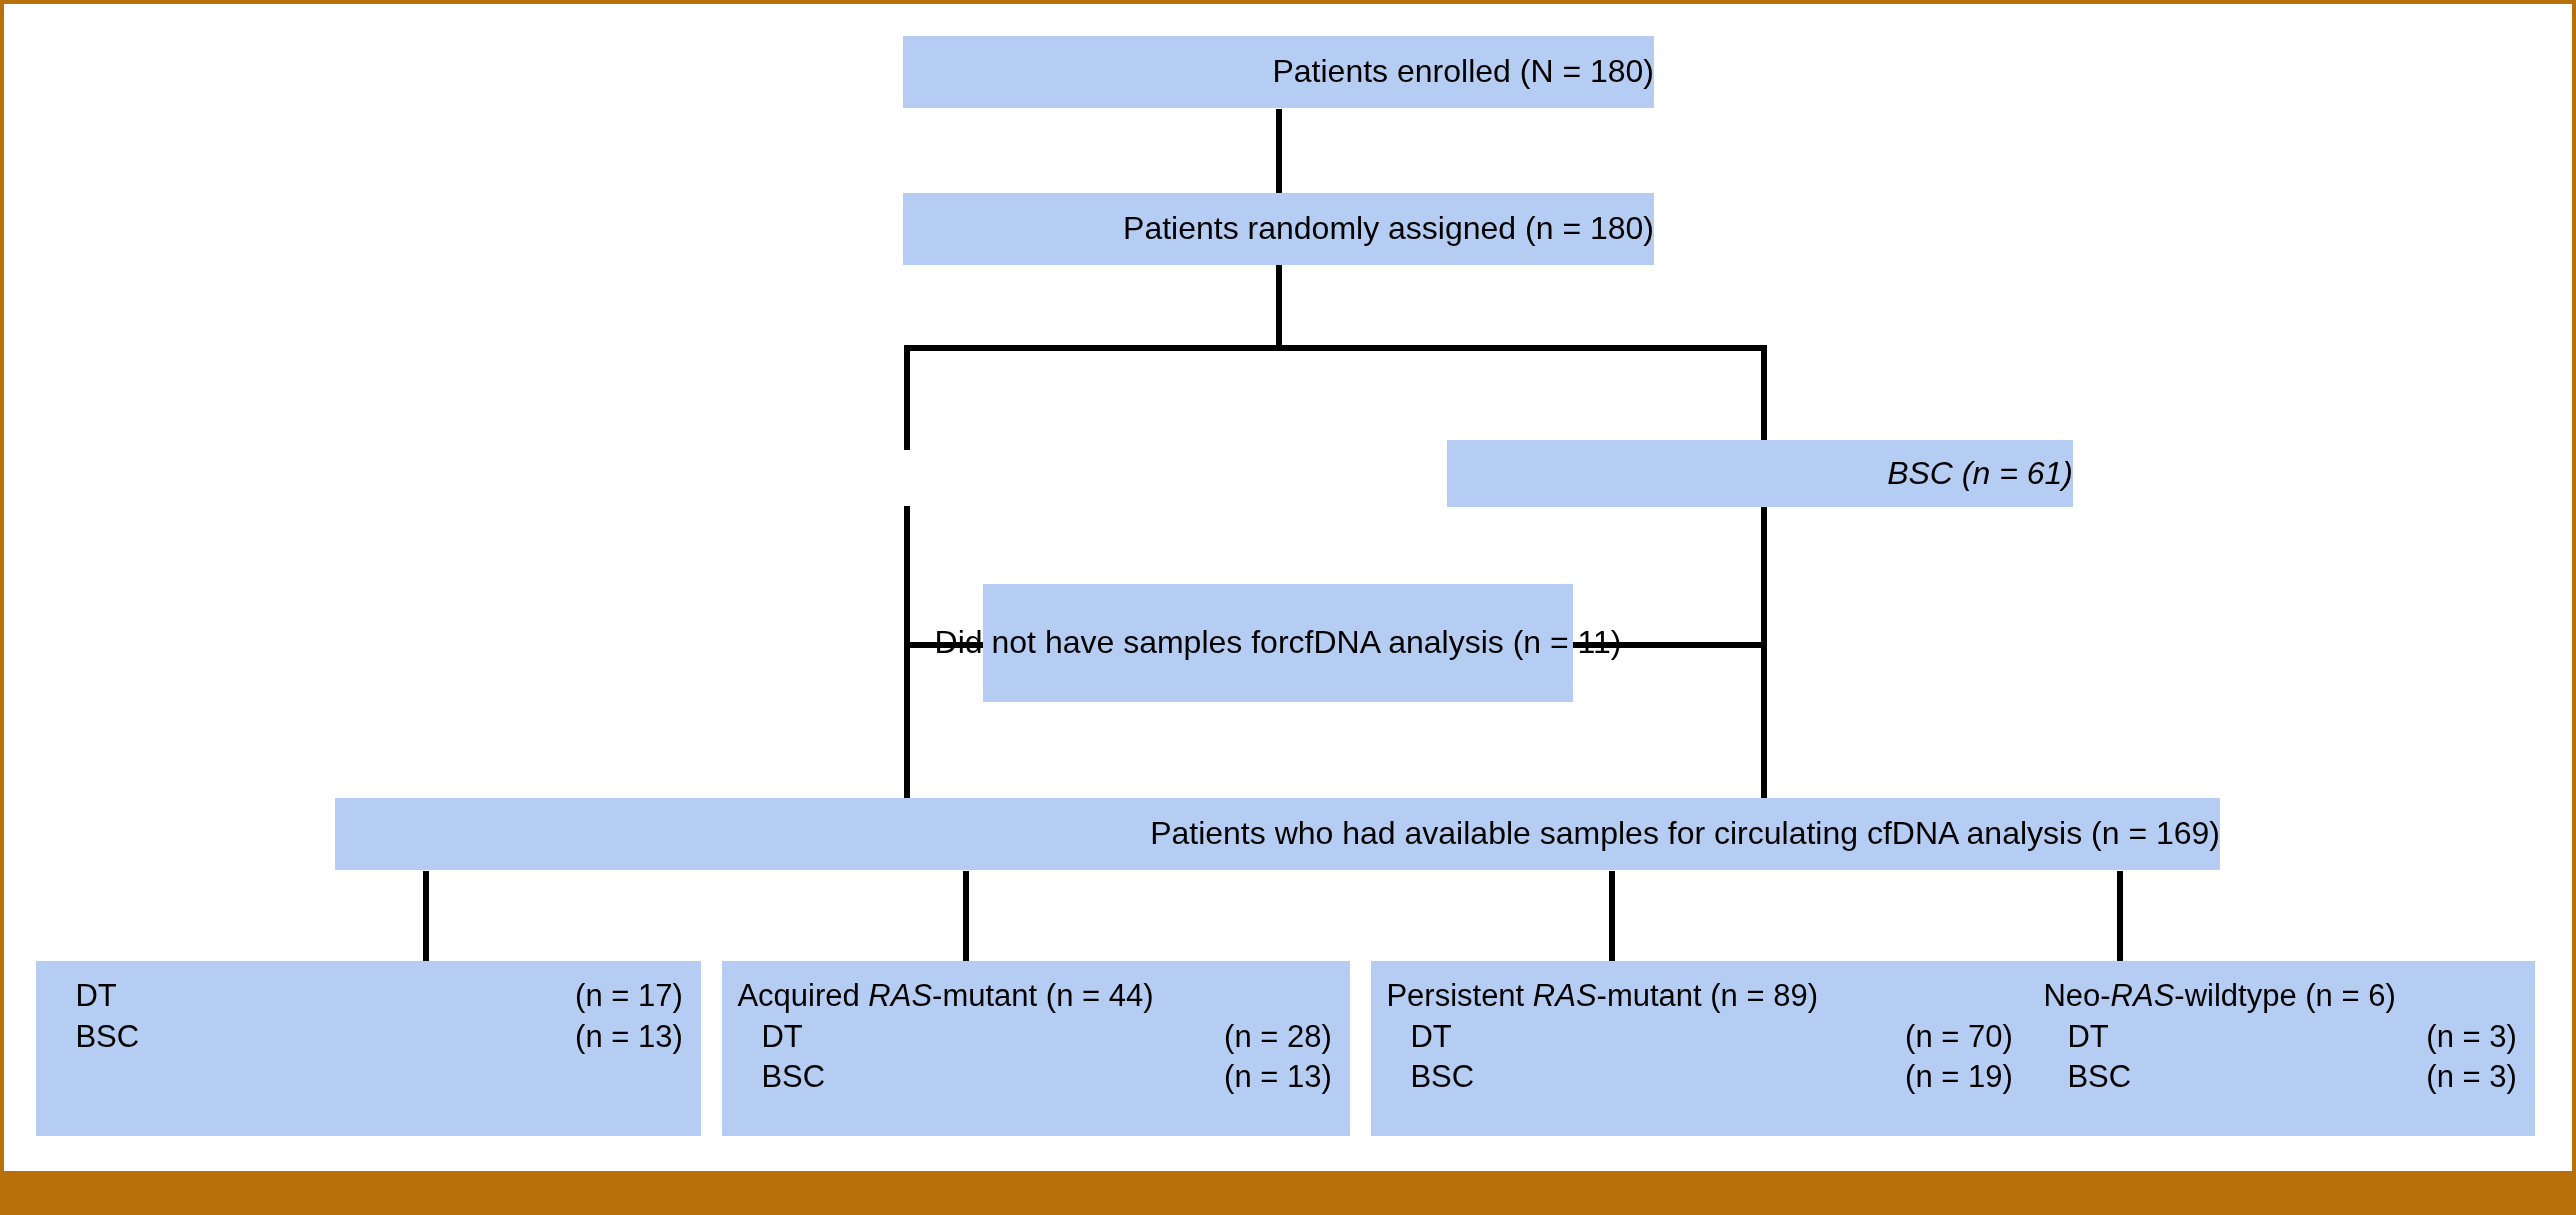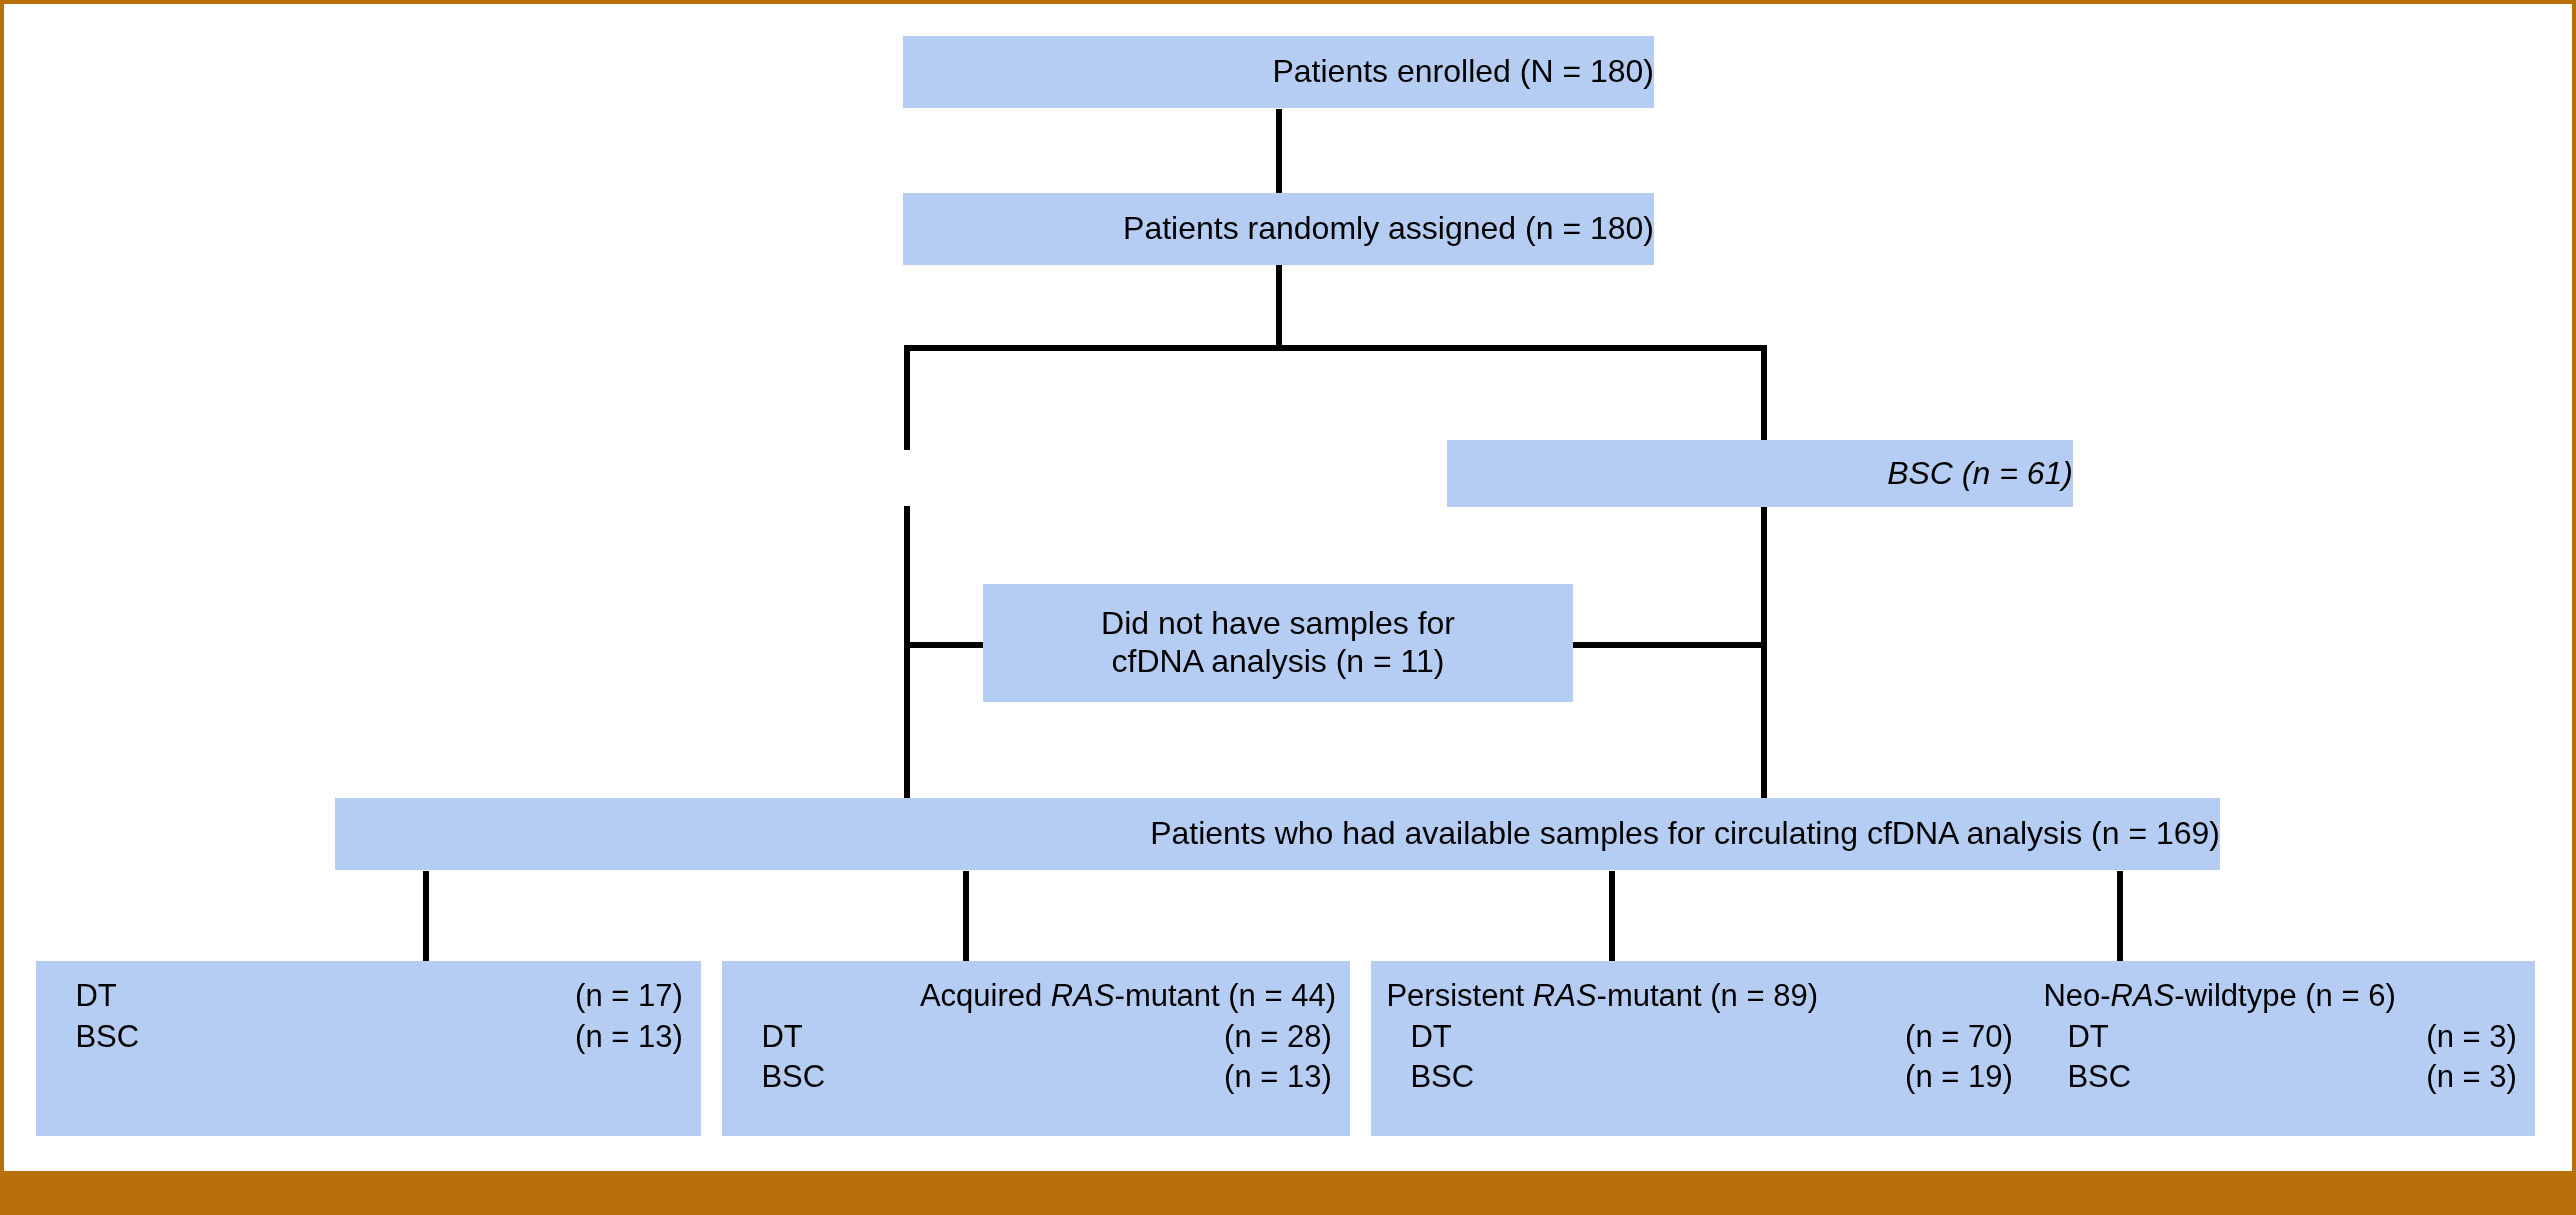--- a/index.html
+++ b/index.html
@@ -42,21 +42,21 @@
     display: flex;
     align-items: center;
     justify-content: flex-end;
     color: #000000;
     font-size: 32px;
     line-height: 1.18;
     text-align: center;
     z-index: 3;
   }
   .box.multiline {
-    flex-direction: column;
+    flex-direction: row;
     justify-content: center;
     align-items: center;
   }
   .box .line { display: block; white-space: nowrap; }
 
   
   .leafbox {
     position: absolute;
     background: #b5cdf2;
     box-sizing: border-box;
@@ -142,21 +142,21 @@
     <div class="row">
       <span>DT</span>
       <span class="nval">(n = 17)</span>
     </div>
     <div class="row">
       <span>BSC</span>
       <span class="nval">(n = 13)</span>
     </div>
   </div>
 
-  <div class="leafbox" style="left:722px; top:961px; width:628px; height:175px;text-align:right;">
+  <div class="leafbox" style="left:722px; top:961px; width:628px; height:175px;">
     <div class="title"><span>Acquired </span><em class="gene">RAS</em><span>-mutant (n = 44)</span></div>
     <div class="row">
       <span>DT</span>
       <span class="nval">(n = 28)</span>
     </div>
     <div class="row">
       <span>BSC</span>
       <span class="nval">(n = 13)</span>
     </div>
   </div>

